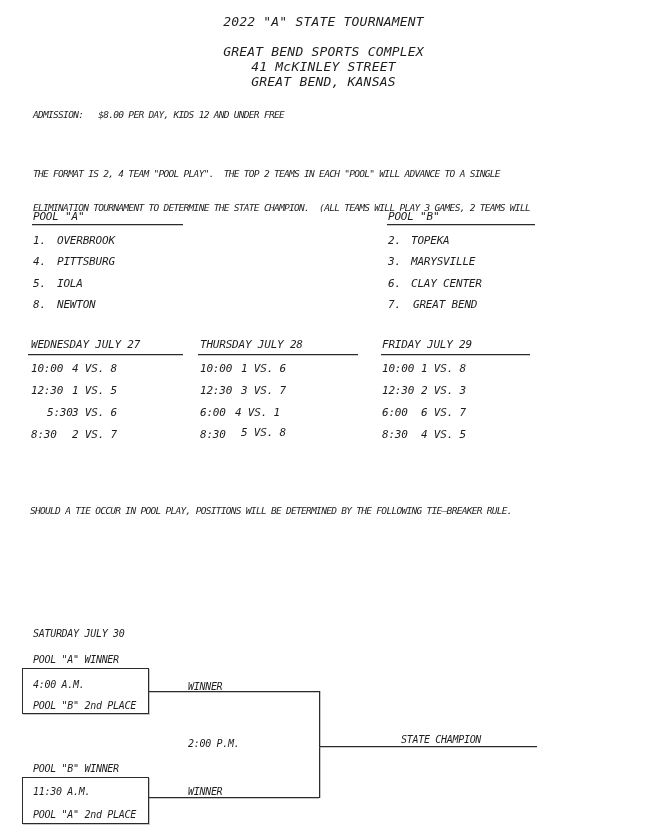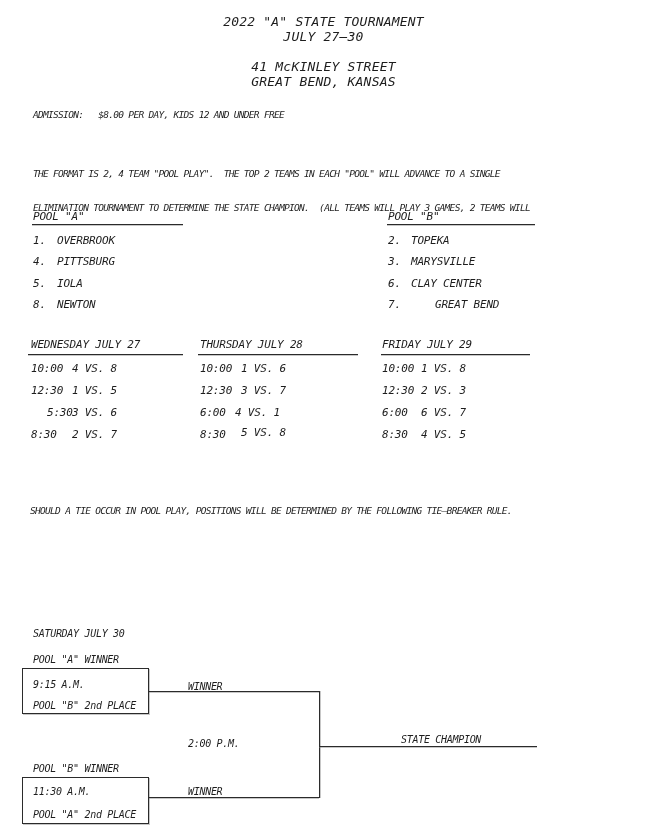--- a/index.html
+++ b/index.html
@@ -19,21 +19,21 @@
   .box   { position:absolute; border:1.4px solid #2b2b2b; box-shadow:1px 1px 0 rgba(130,130,130,.45); background:transparent; }
   .lh124 > div { line-height:12.4px; }
   .lh110 > div { line-height:11px; }
 </style>
 </head>
 <body>
 
 <div class="page">
 
   <div class="txt t13 center" style="top:15px">2022 "A" STATE TOURNAMENT</div>
-  <div class="txt t13 center" style="top:30px">JULY 27–30</div>
+  <div class="txt t13 center" style="top:45px">GREAT BEND SPORTS COMPLEX</div>
   <div class="txt t13 center" style="top:60px">41 McKINLEY STREET</div>
   <div class="txt t13 center" style="top:75px">GREAT BEND, KANSAS</div>
 
   <div class="txt t95" style="left:33px; top:110px">ADMISSION:   $8.00 PER DAY, KIDS 12 AND UNDER FREE</div>
 
   <div class="txt t95 lh124" style="left:33px; top:146px">
     <div>THE FORMAT IS 2, 4 TEAM "POOL PLAY".  THE TOP 2 TEAMS IN EACH "POOL" WILL ADVANCE TO A SINGLE</div>
     <div>ELIMINATION TOURNAMENT TO DETERMINE THE STATE CHAMPION.  (ALL TEAMS WILL PLAY 3 GAMES, 2 TEAMS WILL</div>
   </div>
 
@@ -50,21 +50,21 @@
 
   <div class="txt t11" style="left:388px; top:211px">POOL "B"</div>
   <div class="hline" style="left:387px; top:224px; width:148px"></div>
   <div class="txt t11" style="left:388px; top:235px">2.</div>
   <div class="txt t11" style="left:411px; top:235px">TOPEKA</div>
   <div class="txt t11" style="left:388px; top:256px">3.</div>
   <div class="txt t11" style="left:411px; top:256px">MARYSVILLE</div>
   <div class="txt t11" style="left:388px; top:278px">6.</div>
   <div class="txt t11" style="left:411px; top:278px">CLAY CENTER</div>
   <div class="txt t11" style="left:388px; top:299px">7.</div>
-  <div class="txt t11" style="left:435px; top:299px">GREAT BEND</div>
+  <div class="txt t11" style="left:413px; top:299px">GREAT BEND</div>
 
   <div class="txt t11" style="left:31px; top:339px">WEDNESDAY JULY 27</div>
   <div class="hline" style="left:28px; top:354px; width:155px"></div>
   <div class="txt t11" style="left:31px; top:363px">10:00</div>
   <div class="txt t11" style="left:72px; top:363px">4 VS. 8</div>
   <div class="txt t11" style="left:31px; top:385px">12:30</div>
   <div class="txt t11" style="left:72px; top:385px">1 VS. 5</div>
   <div class="txt t11" style="left:47px; top:407px">5:30</div>
   <div class="txt t11" style="left:72px; top:407px">3 VS. 6</div>
   <div class="txt t11" style="left:31px; top:429px">8:30</div>
@@ -91,21 +91,21 @@
   <div class="txt t11" style="left:421px; top:407px">6 VS. 7</div>
   <div class="txt t11" style="left:382px; top:429px">8:30</div>
   <div class="txt t11" style="left:421px; top:429px">4 VS. 5</div>
 
   <div class="txt t95" style="left:30px; top:506px">SHOULD A TIE OCCUR IN POOL PLAY, POSITIONS WILL BE DETERMINED BY THE FOLLOWING TIE–BREAKER RULE.</div>
 
   <div class="txt t10" style="left:33px; top:628px">SATURDAY JULY 30</div>
 
   <div class="txt t10" style="left:33px; top:654px">POOL "A" WINNER</div>
   <div class="box" style="left:22px; top:668px; width:127px; height:46px"></div>
-  <div class="txt t10" style="left:33px; top:679px">9:15 A.M.</div>
+  <div class="txt t10" style="left:33px; top:679px">4:00 A.M.</div>
   <div class="txt t10" style="left:33px; top:700px">POOL "B" 2nd PLACE</div>
   <div class="txt t10" style="left:188px; top:681px">WINNER</div>
   <div class="hline" style="left:149px; top:691px; width:170px"></div>
 
   <div class="vline" style="left:319px; top:691px; height:107px"></div>
   <div class="txt t10" style="left:188px; top:738px">2:00 P.M.</div>
   <div class="txt t10" style="left:401px; top:734px">STATE CHAMPION</div>
   <div class="hline" style="left:319px; top:746px; width:218px"></div>
 
   <div class="txt t10" style="left:33px; top:763px">POOL "B" WINNER</div>

